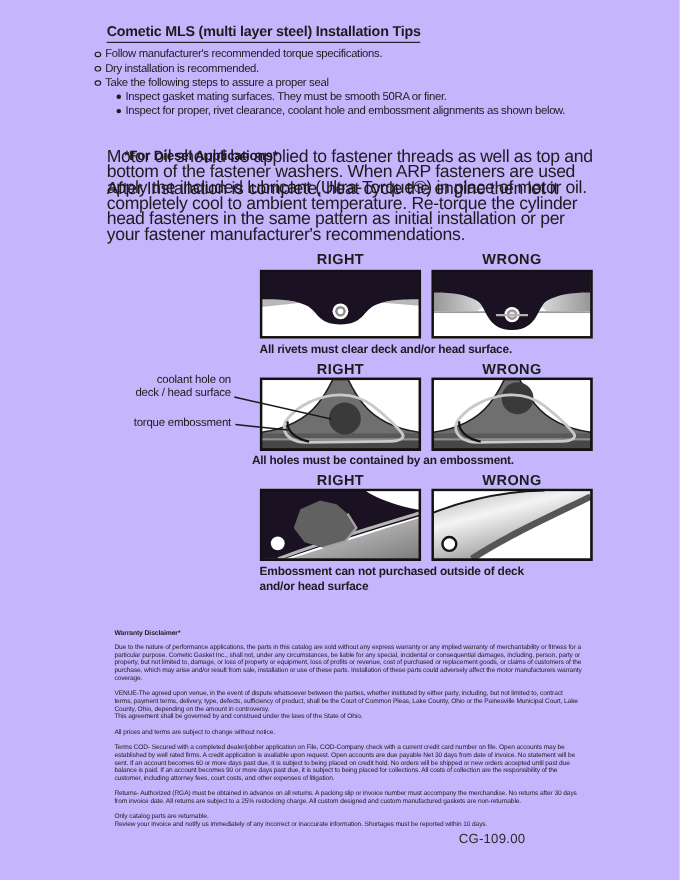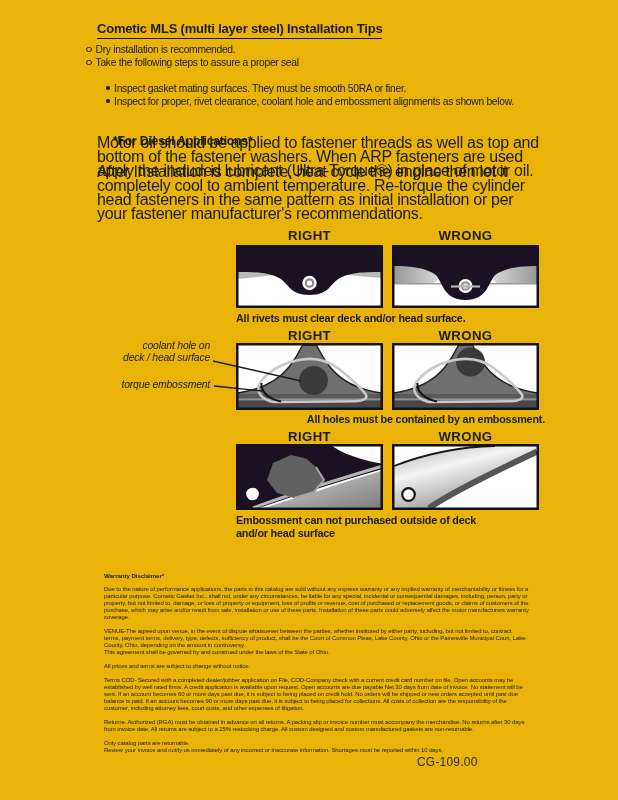--- a/index.html
+++ b/index.html
@@ -1,16 +1,16 @@
 <!DOCTYPE html>
 <html><head>
 <meta charset="utf-8">
 <style>
   html,body{margin:0;padding:0;background:#ffffff;}
-  .page{position:relative;width:618px;height:800px;background:#eab308;
+  .page{position:relative;width:618px;height:800px;background:#c4b5fd;
         font-family:"Liberation Sans", sans-serif;color:#1c1c1c;overflow:hidden;}
 
   .title{position:absolute;left:97px;top:21px;margin:0;font-size:13px;font-weight:bold;
          letter-spacing:-0.2px;border-bottom:1.8px solid #161616;padding-bottom:2px;white-space:nowrap;}
 
   .bullets,.subs{position:absolute;margin:0;padding:0;list-style:none;}
   .bullets{left:86px;top:43px;width:470px;}
   .subs{left:106px;top:82px;width:470px;}
   .bullets li,.subs li{display:flex;align-items:flex-start;font-size:10.3px;line-height:13px;
          letter-spacing:-0.3px;white-space:nowrap;}
@@ -34,45 +34,49 @@
   .r3l{left:236px;top:429px;} .r3r{left:392px;top:429px;}
 
   .dg-box{position:absolute;width:147px;}
   .dg-box svg{display:block;width:100%;height:100%;}
   .b1l{left:236px;top:245px;height:63px;} .b1r{left:392px;top:245px;height:63px;}
   .b2l{left:236px;top:343px;height:67px;} .b2r{left:392px;top:343px;height:67px;}
   .b3l{left:236px;top:444px;height:66px;} .b3r{left:392px;top:444px;height:66px;}
 
   .caption{position:absolute;font-size:10.8px;font-weight:bold;letter-spacing:-0.2px;line-height:12.5px;}
   .cap1{left:236px;top:312px;white-space:nowrap;text-align:right;}
-  .cap2{left:229px;top:413px;width:316px;text-align:right;white-space:nowrap;}
+  .cap2{left:229px;top:413px;width:316px;text-align:left;white-space:nowrap;}
   .cap3{left:236px;top:514px;width:250px;}
 
   .ann{position:absolute;left:58px;width:152px;text-align:right;font-size:10.4px;line-height:12.2px;
-       letter-spacing:-0.2px;font-style:italic;}
+       letter-spacing:-0.2px;}
   .ann1{top:340px;} .ann2{top:379px;}
 
   .leader-svg{position:absolute;left:0;top:0;pointer-events:none;}
 
   .legal{position:absolute;left:104px;top:572px;width:425px;font-size:6px;line-height:7px;
          letter-spacing:-0.1px;color:#222;}
   .legal p{margin:0 0 7px 0;}
   .legal p.tight{margin-bottom:0;}
   .legal-heading{font-weight:bold;font-size:6.2px;}
 
   .footer-code{position:absolute;left:388px;top:755px;font-size:12px;letter-spacing:0.2px;color:#2d2d2d;margin-left:29px;}
 </style>
 </head>
 <body>
 
 <div class="page">
 
   <h1 class="title">Cometic MLS (multi layer steel) Installation Tips</h1>
 
   <ul class="bullets">
+    <li>
+      <span class="marker-o"></span>
+      <span>Follow manufacturer's recommended torque specifications.</span>
+    </li>
     <li>
       <span class="marker-o"></span>
       <span>Dry installation is recommended.</span>
     </li>
     <li>
       <span class="marker-o"></span>
       <span>Take the following steps to assure a proper seal</span>
     </li>
   </ul>
 

